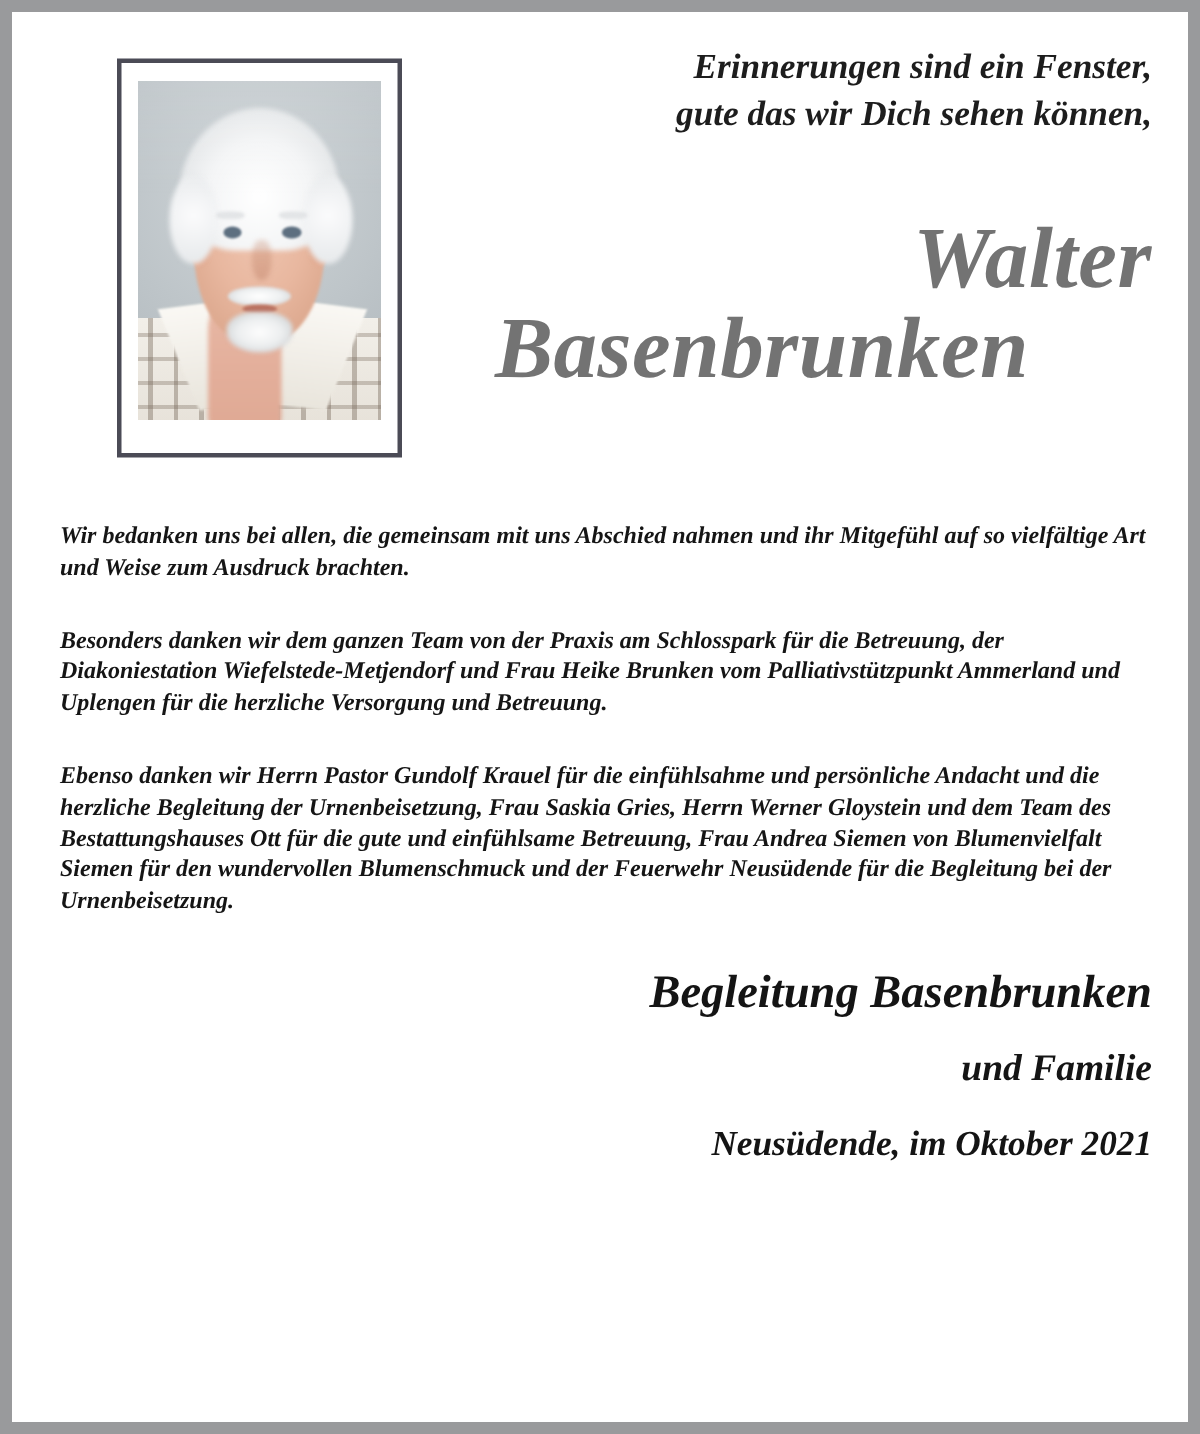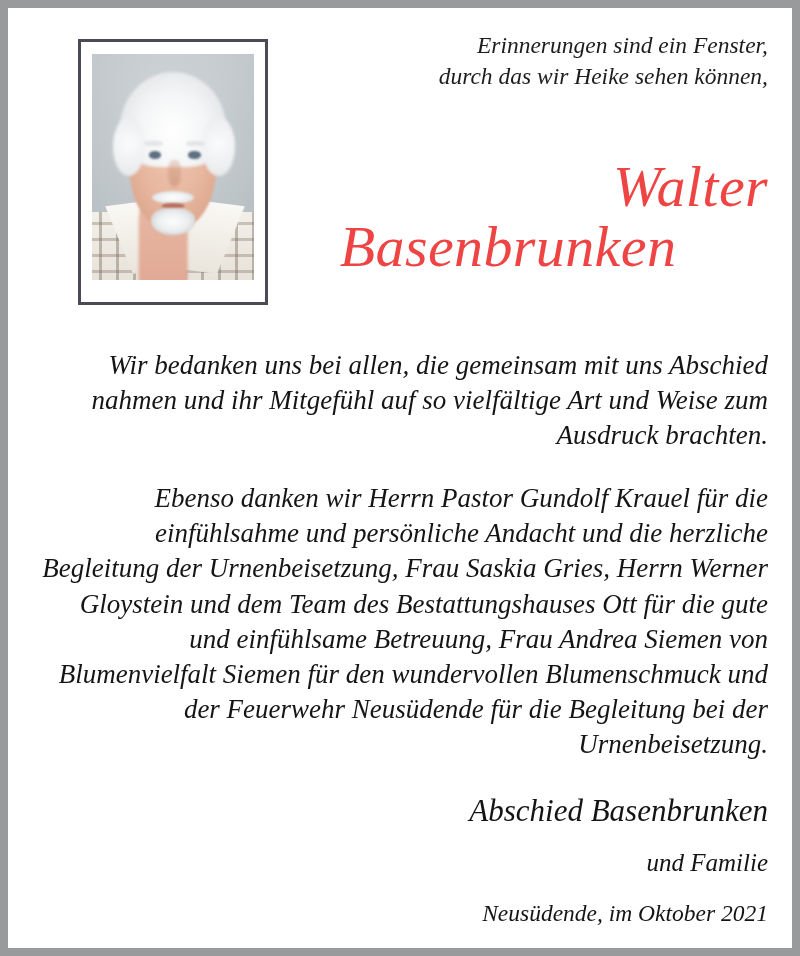--- a/index.html
+++ b/index.html
@@ -21,20 +21,21 @@
     background: #ffffff;
     border: 8px solid #999a9c;
     overflow: hidden;
   }
   .notice-inner {
     position: relative;
     width: 100%;
     height: 100%;
     box-sizing: border-box;
     padding: 22px 24px 18px 32px;
+    font-weight: bold;
   }
 
   
   .top-band {
     position: relative;
     height: 284px;
   }
 
   
   .portrait-frame {
@@ -237,38 +238,38 @@
     font-style: italic;
     font-size: 23.5px;
     line-height: 1.33;
     color: #1d1d1d;
   }
 
   
   .deceased-name {
     position: absolute;
     right: 0;
-    top: 127px;
+    top: 112px;
     width: 520px;
     text-align: right;
     font-style: italic;
     font-size: 58px;
     line-height: 1.04;
     letter-spacing: .4px;
-    color: #ef4444;
+    color: #737373;
   }
   .deceased-name .given { display: block; }
   .deceased-name .family { display: block; text-align: center; }
 
   
   .body-copy {
     margin-top: 34px;
-    text-align: right;
+    text-align: left;
     font-style: italic;
-    font-size: 27px;
+    font-size: 16px;
     line-height: 1.30;
     color: #151515;
   }
   .body-copy p {
     margin: 0 0 28px 0;
   }
   .body-copy p:last-child { margin-bottom: 5px; }
 
   
   .signature {
@@ -319,35 +320,36 @@
           <div class="nose"></div>
           <div class="moustache"></div>
           <div class="mouth"></div>
           <div class="goatee"></div>
           <div class="soften"></div>
         </div>
       </div>
 
       <div class="epigraph">
         <div>Erinnerungen sind ein Fenster,</div>
-        <div>durch das wir Heike sehen können,</div>
+        <div>gute das wir Dich sehen können,</div>
       </div>
 
       <div class="deceased-name">
         <span class="given">Walter</span>
         <span class="family">Basenbrunken</span>
       </div>
 
     </div>
 
     <div class="body-copy">
       <p>Wir bedanken uns bei allen, die gemeinsam mit uns Abschied nahmen und ihr Mitgefühl auf so vielfältige Art und Weise zum Ausdruck brachten.</p>
+      <p>Besonders danken wir dem ganzen Team von der Praxis am Schlosspark für die Betreuung, der Diakoniestation Wiefelstede-Metjendorf und Frau Heike Brunken vom Palliativstützpunkt Ammerland und Uplengen für die herzliche Versorgung und Betreuung.</p>
       <p>Ebenso danken wir Herrn Pastor Gundolf Krauel für die einfühlsahme und persönliche Andacht und die herzliche Begleitung der Urnenbeisetzung, Frau Saskia Gries, Herrn Werner Gloystein und dem Team des Bestattungshauses Ott für die gute und einfühlsame Betreuung, Frau Andrea Siemen von Blumenvielfalt Siemen für den wundervollen Blumenschmuck und der Feuerwehr Neusüdende für die Begleitung bei der Urnenbeisetzung.</p>
     </div>
 
     <div class="signature">
-      <div class="signer">Abschied Basenbrunken</div>
+      <div class="signer">Begleitung Basenbrunken</div>
       <div class="family-line">und Familie</div>
       <div class="place-date">Neusüdende, im Oktober 2021</div>
     </div>
 
   </div>
 </div>
 
 </body></html>

